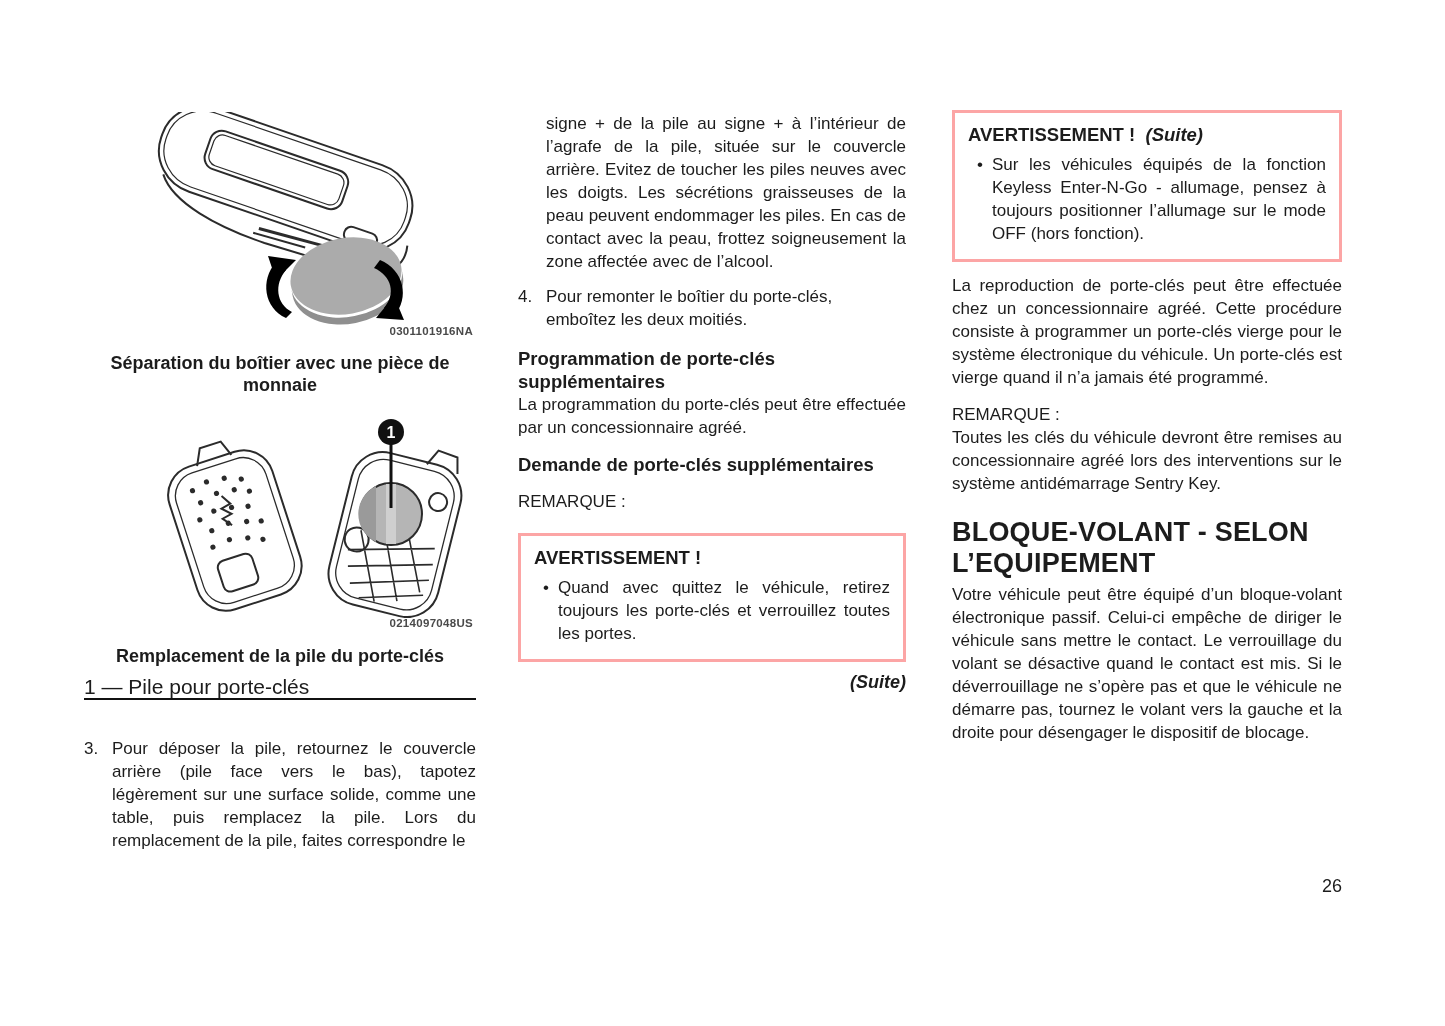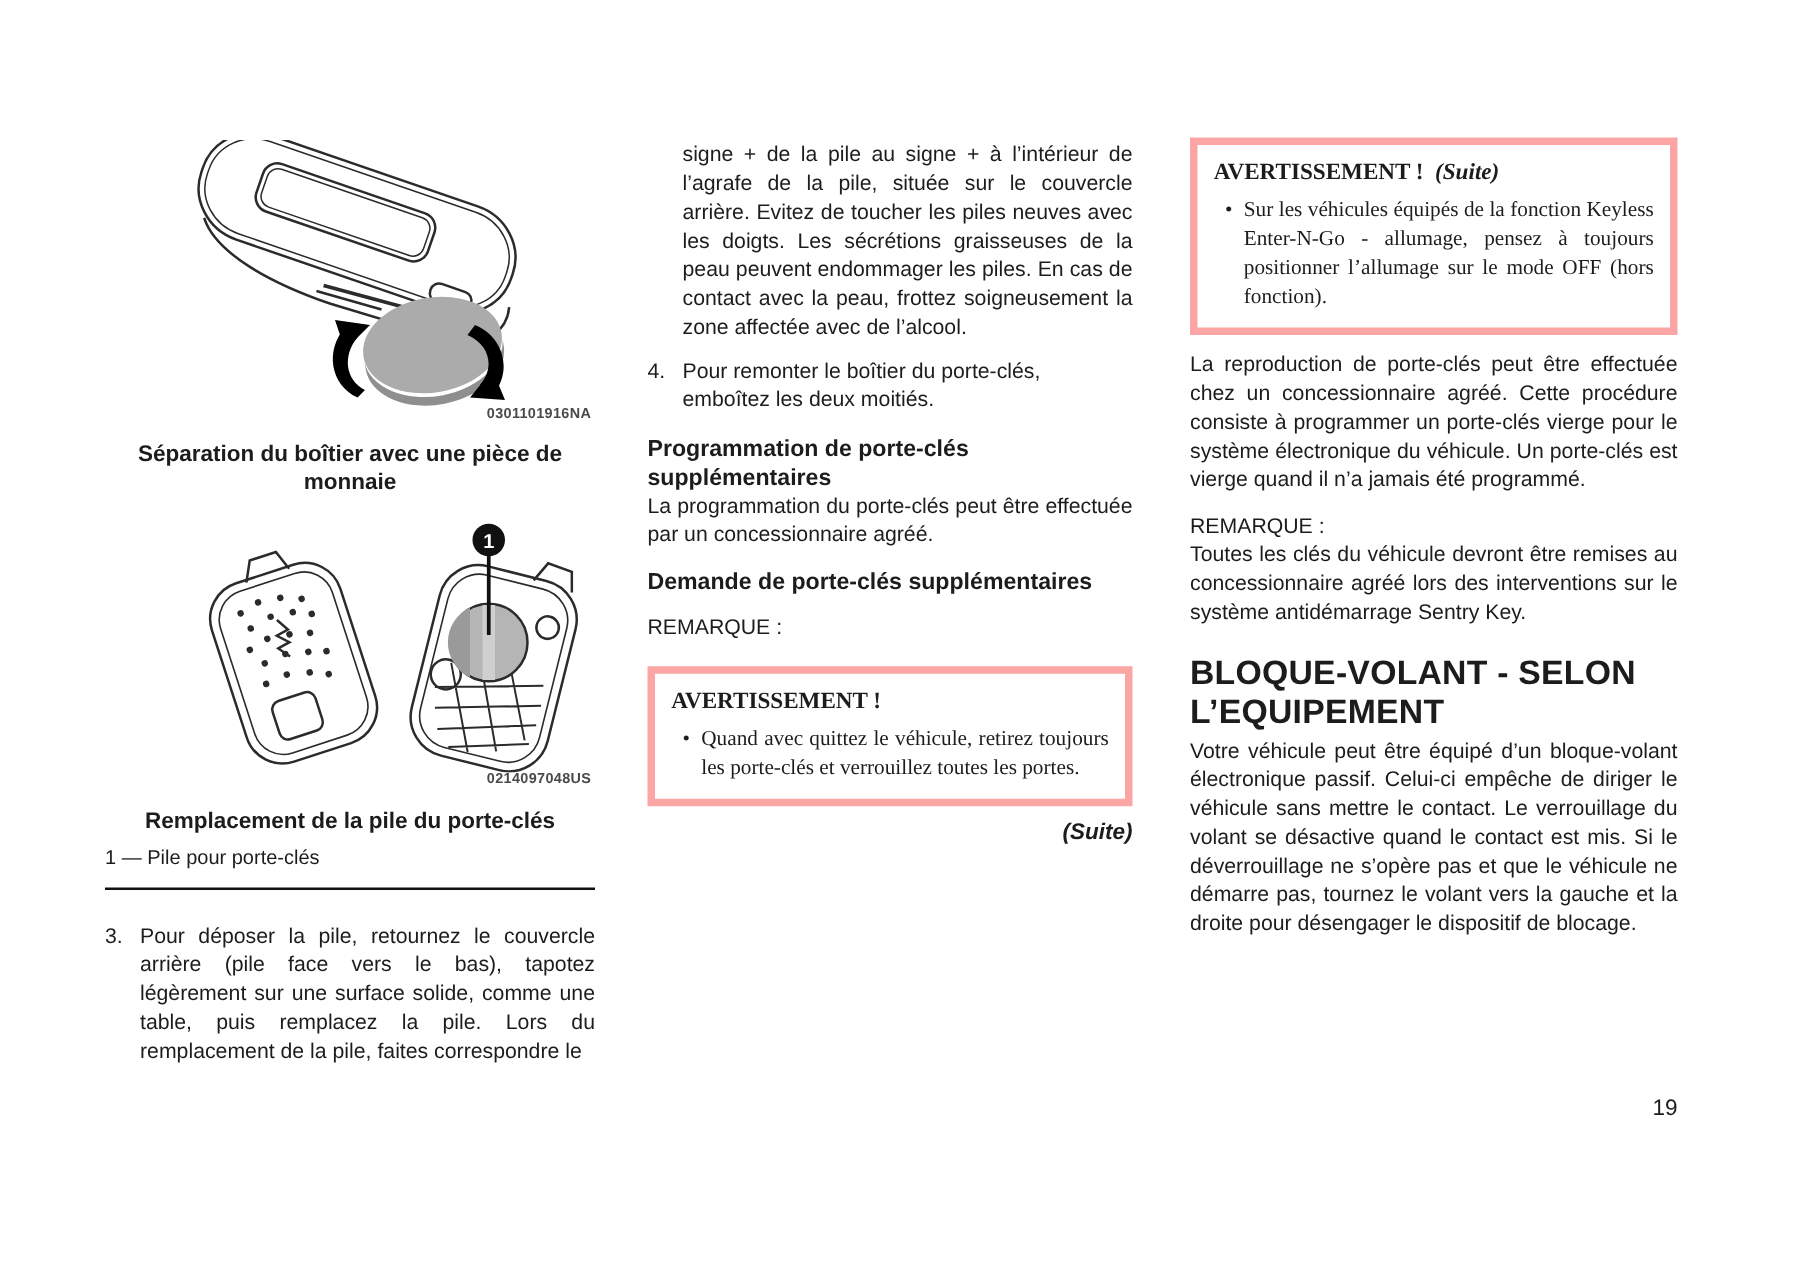--- a/index.html
+++ b/index.html
@@ -17,42 +17,41 @@
     font-size:17px;line-height:23px;text-align:justify;
   }
   .num-item{display:flex;align-items:flex-start;}
   .num-item .num{flex:0 0 28px;font-size:17px;line-height:23px;}
   .num-item .itext{flex:1;font-size:17px;line-height:23px;text-align:justify;}
   .subheading{
     font-size:18.5px;font-weight:bold;line-height:23px;margin:0;
   }
   .bold-note{font-weight:normal;}
   .warning-box{
-    border:6px solid #fca5a5;
+    border:3px solid #fca5a5;
     padding:10px 13px 14px 13px;
-    font-family:Liberation Serif, serif;
   }
   .warning-title{font-size:18.5px;font-weight:bold;line-height:24px;}
   .warning-suite{font-style:italic;}
   .bullet-item{display:flex;align-items:flex-start;margin-top:6px;}
   .bullet-item .bullet{flex:0 0 24px;font-size:17px;line-height:23px;text-align:center;}
   .bullet-item .btext{flex:1;font-size:17px;line-height:23px;text-align:justify;}
   .suite-tag{
     text-align:right;font-size:18px;font-weight:bold;font-style:italic;margin-top:10px;
   }
   .fig-caption{
     position:absolute;text-align:center;font-size:18px;font-weight:bold;line-height:22px;
   }
   .fig-code{
     position:absolute;text-align:right;font-size:11.5px;font-weight:bold;color:#4a4a4a;
     letter-spacing:0.3px;
   }
   .legend-row{
-    position:absolute;font-size:16px;line-height:22px;
-    border-bottom:2px solid #111;padding-bottom:12px;
+    position:absolute;font-size:21px;line-height:22px;
+    border-bottom:2px solid #111;
   }
   .section-heading{
     font-size:27px;font-weight:bold;line-height:31px;letter-spacing:0.2px;margin:0;
   }
   .page-number{
     position:absolute;font-size:18px;
   }  .mt12{margin-top:12px;}
   .mt14{margin-top:14px;} .mt16{margin-top:16px;}
   .mt20{margin-top:20px;} .mt22{margin-top:22px;}
   svg{display:block;}
@@ -209,15 +208,15 @@
 
     <p class="body-text mt12">La reproduction de porte-clés peut être effectuée chez un concessionnaire agréé. Cette procédure consiste à programmer un porte-clés vierge pour le système électronique du véhicule. Un porte-clés est vierge quand il n’a jamais été programmé.</p>
 
     <p class="body-text bold-note mt14">REMARQUE :</p>
     <p class="body-text bold-note">Toutes les clés du véhicule devront être remises au concessionnaire agréé lors des interventions sur le système antidémarrage Sentry Key.</p>
 
     <h2 class="section-heading mt22">BLOQUE-VOLANT - SELON L’EQUIPEMENT</h2>
     <p class="body-text" style="margin-top:4px;">Votre véhicule peut être équipé d’un bloque-volant électronique passif. Celui-ci empêche de diriger le véhicule sans mettre le contact. Le verrouillage du volant se désactive quand le contact est mis. Si le déverrouillage ne s’opère pas et que le véhicule ne démarre pas, tournez le volant vers la gauche et la droite pour désengager le dispositif de blocage.</p>
   </div>
 
-  <div class="page-number" style="left:1302px;top:876px;width:40px;text-align:right;">19</div>
+  <div class="page-number" style="left:1302px;top:876px;width:40px;text-align:right;">26</div>
 
 </div>
 
 </body></html>

